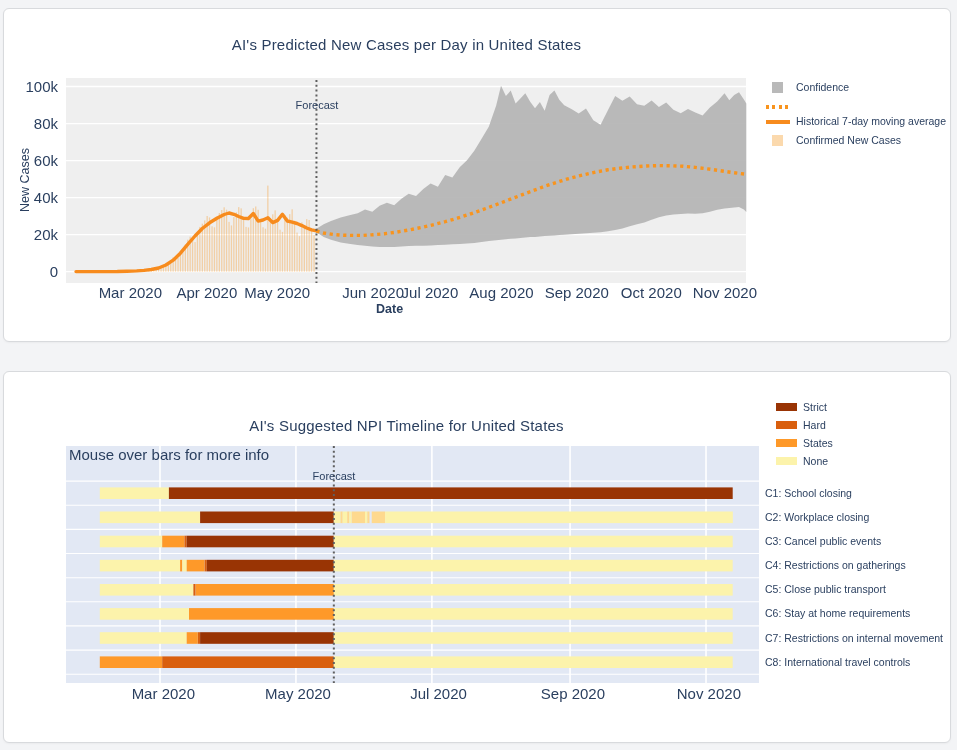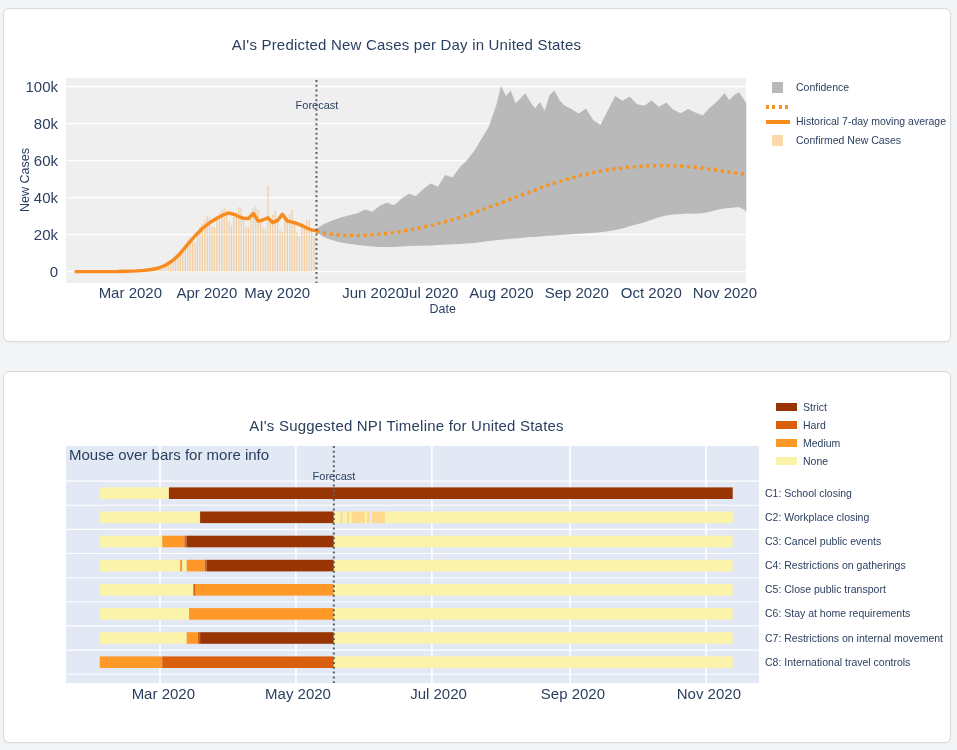--- a/index.html
+++ b/index.html
@@ -6,21 +6,21 @@
   body{width:957px;height:750px;position:relative;background:#f3f4f6;font-family:"Liberation Sans",sans-serif;overflow:hidden;}
   .card{position:absolute;background:#ffffff;border:1px solid #d8dadd;border-radius:6px;box-shadow:0 1px 2px rgba(0,0,0,0.04);}
   #card-top{left:3px;top:8px;width:946px;height:332px;}
   #card-bottom{left:3px;top:371px;width:946px;height:370px;}
   #charts-svg{position:absolute;left:0;top:0;width:957px;height:750px;}
   .txt{position:absolute;color:#2a3f5f;}
   .chart-title{width:807px;text-align:center;font-size:15px;letter-spacing:.2px;}
   #title1{left:3px;top:36px;}
   #title2{left:3px;top:417px;}
   .axis-title{font-size:12.5px;}
-  #xlabel1{left:356px;top:302px;width:100px;text-align:right;}
+  #xlabel1{left:376px;top:302px;width:100px;text-align:left;font-weight:bold;}
   #ylabel1{left:-35px;top:173px;width:120px;text-align:center;transform:rotate(-90deg);}
   .annot{font-size:11px;width:70px;text-align:center;}
   #forecast1{left:282px;top:99px;}
   #forecast2{left:299px;top:470px;}
   #hovernote{left:69px;top:446px;font-size:15px;}
   .tick{font-size:15px;line-height:12px;}
   .ytick{width:48px;text-align:right;}
   .xtick{width:70px;text-align:right;}
   .legend{position:absolute;display:flex;flex-direction:column;}
   #legend1{left:766px;top:81px;gap:6px;}
@@ -219,21 +219,21 @@
 
 <div class="legend" id="legend1">
     <div class="leg-item"><span class="sw sw-square" style="background: rgb(185, 185, 185);"></span><span>Confidence</span></div>
     <div class="leg-item"><span class="sw sw-line" style="background: repeating-linear-gradient(90deg, rgb(248, 148, 30) 0px, rgb(248, 148, 30) 3px, transparent 3px, transparent 6.5px);"></span></div>
     <div class="leg-item"><span class="sw sw-line" style="background: rgb(247, 139, 29);"></span><span>Historical 7-day moving average</span></div>
     <div class="leg-item"><span class="sw sw-square" style="background: rgb(251, 217, 173);"></span><span>Confirmed New Cases</span></div>
   </div>
 <div class="legend" id="legend2">
     <div class="leg-item"><span class="sw sw-bar" style="background: rgb(153, 52, 4);"></span><span>Strict</span></div>
     <div class="leg-item"><span class="sw sw-bar" style="background: rgb(217, 95, 14);"></span><span>Hard</span></div>
-    <div class="leg-item"><span class="sw sw-bar" style="background: rgb(254, 153, 41);"></span><span>Medium</span></div>
+    <div class="leg-item"><span class="sw sw-bar" style="background: rgb(254, 153, 41);"></span><span>States</span></div>
     <div class="leg-item"><span class="sw sw-bar" style="background: rgb(252, 243, 171);"></span><span>None</span></div>
   </div>
 
 <div id="ticks-layer">
     <div class="txt tick ytick" style="left: 10px; top: 265.7px; position: absolute; color: rgb(42, 63, 95);">0</div>
     <div class="txt tick ytick" style="left: 10px; top: 228.66px; position: absolute; color: rgb(42, 63, 95);">20k</div>
     <div class="txt tick ytick" style="left: 10px; top: 191.62px; position: absolute; color: rgb(42, 63, 95);">40k</div>
     <div class="txt tick ytick" style="left: 10px; top: 154.58px; position: absolute; color: rgb(42, 63, 95);">60k</div>
     <div class="txt tick ytick" style="left: 10px; top: 117.54px; position: absolute; color: rgb(42, 63, 95);">80k</div>
     <div class="txt tick ytick" style="left: 10px; top: 80.5px; position: absolute; color: rgb(42, 63, 95);">100k</div>

